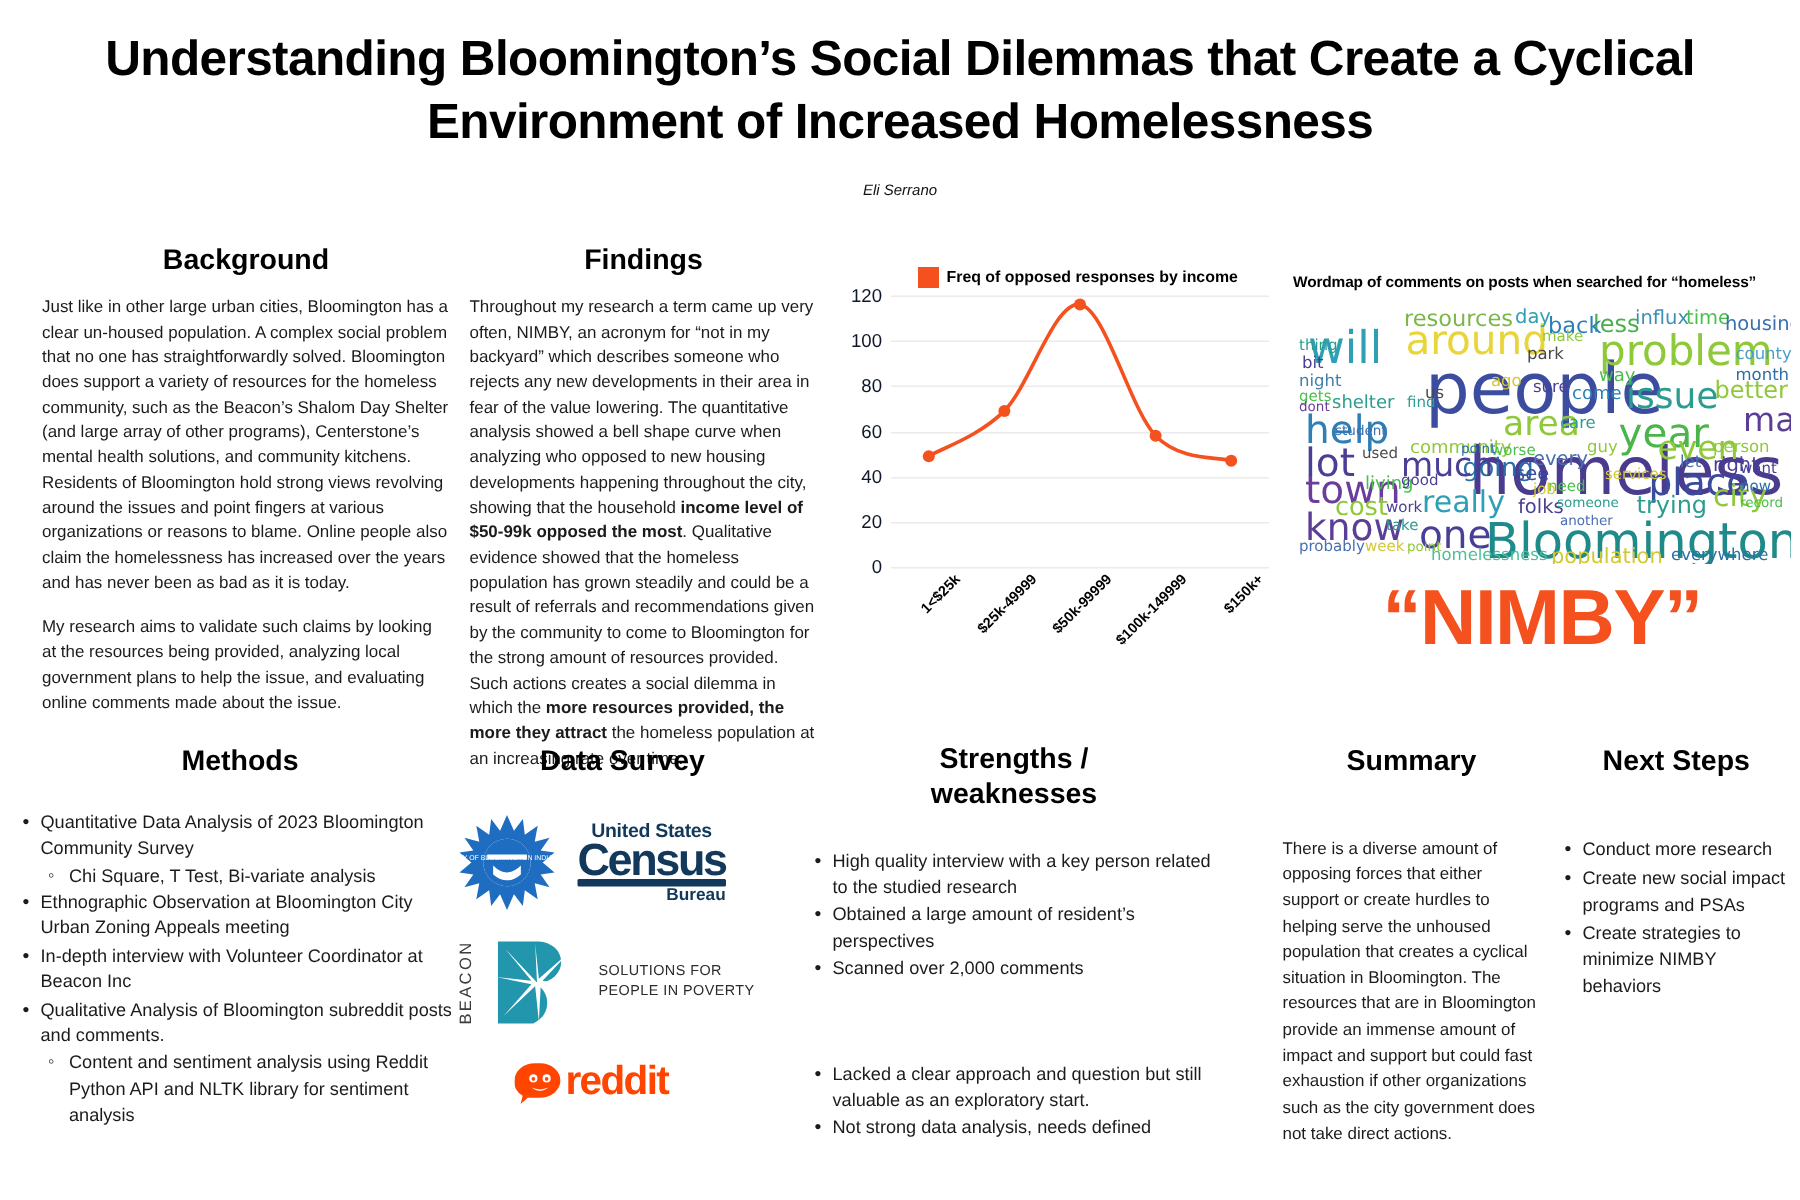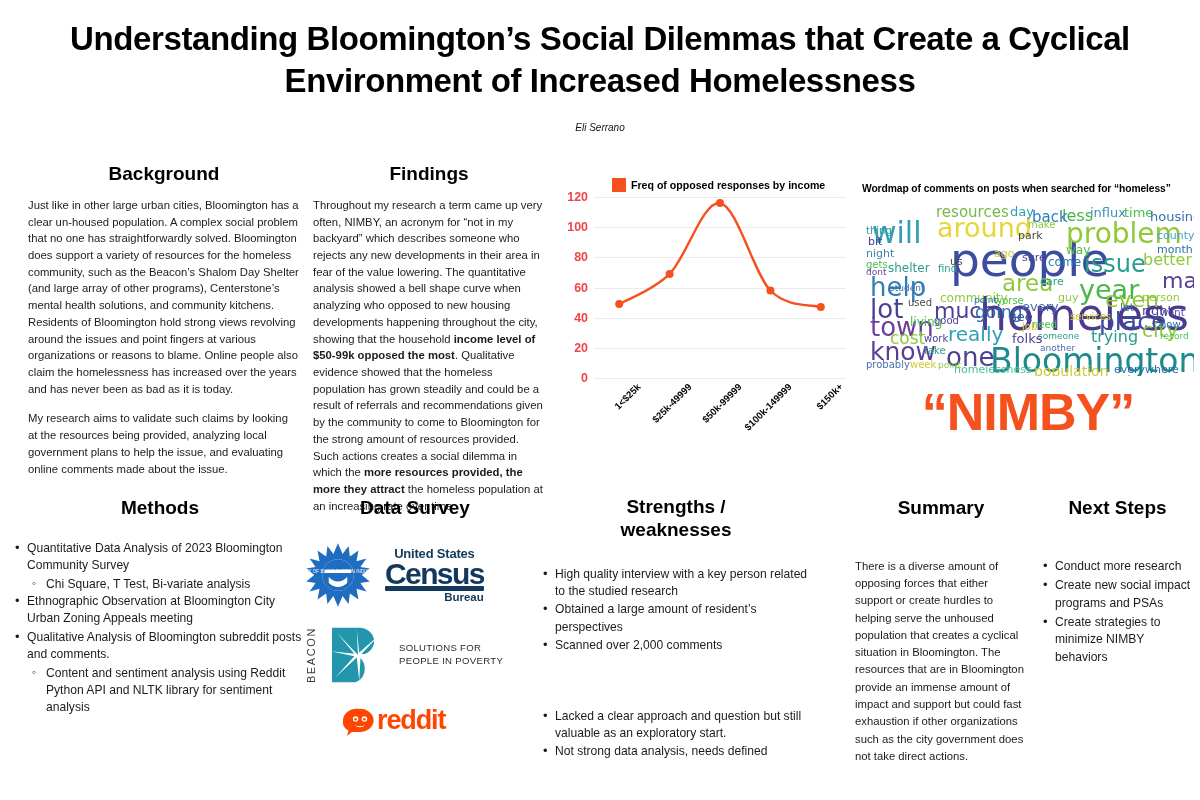--- a/index.html
+++ b/index.html
@@ -75,21 +75,21 @@
   .chart-legend {
     position: absolute; left: 60px; top: 0px;
     display: flex; align-items: center; gap: 5px;
     font-size: 10.6px; font-weight: bold; color: #000; white-space: nowrap;
   }
   .legend-swatch { width: 14px; height: 14px; background: #f4511e; display: block; }
   .plot-frame { position: absolute; left: 42px; top: 19px; width: 252px; height: 181px; }
   .gridline { position: absolute; left: 0; width: 100%; height: 1px; background: #eceaea; }
   .ylabel {
     position: absolute; right: 100%; margin-right: 6px;
-    font-size: 12.4px; font-weight: bold; color: #ef4444;
+    font-size: 12.4px; font-weight: normal; color: #0f172a;
     transform: translateY(-50%); white-space: nowrap;
   }
   .xlabels { position: absolute; left: 42px; top: 203px; width: 252px; height: 80px; }
   .xlabel {
     position: absolute; top: 0;
     font-size: 9.6px; font-weight: bold; color: #000;
     transform-origin: left top; transform: rotate(-45deg) translateX(-100%);
     white-space: nowrap;
   }
   svg.chart-svg { position: absolute; left: 0; top: 0; overflow: visible; }
@@ -288,20 +288,21 @@
   <div id="methods-panel">
     <div class="sec-head">Methods</div>
     <ul class="bullets" id="methods-list">
         <li>Quantitative Data Analysis of 2023 Bloomington Community Survey</li>
         <div class="sub-wrap">
           <ul class="sub">
             <li>Chi Square, T Test,  Bi-variate analysis</li>
           </ul>
         </div>
         <li>Ethnographic Observation at Bloomington City Urban Zoning Appeals meeting</li>
+        <li>In-depth interview with Volunteer Coordinator at Beacon Inc</li>
         <li>Qualitative Analysis of Bloomington subreddit posts and comments.</li>
         <div class="sub-wrap">
           <ul class="sub">
             <li>Content and sentiment analysis using Reddit Python API and NLTK library for sentiment analysis</li>
           </ul>
         </div>
       </ul>
   </div>
 
   <div id="datasources-panel">

